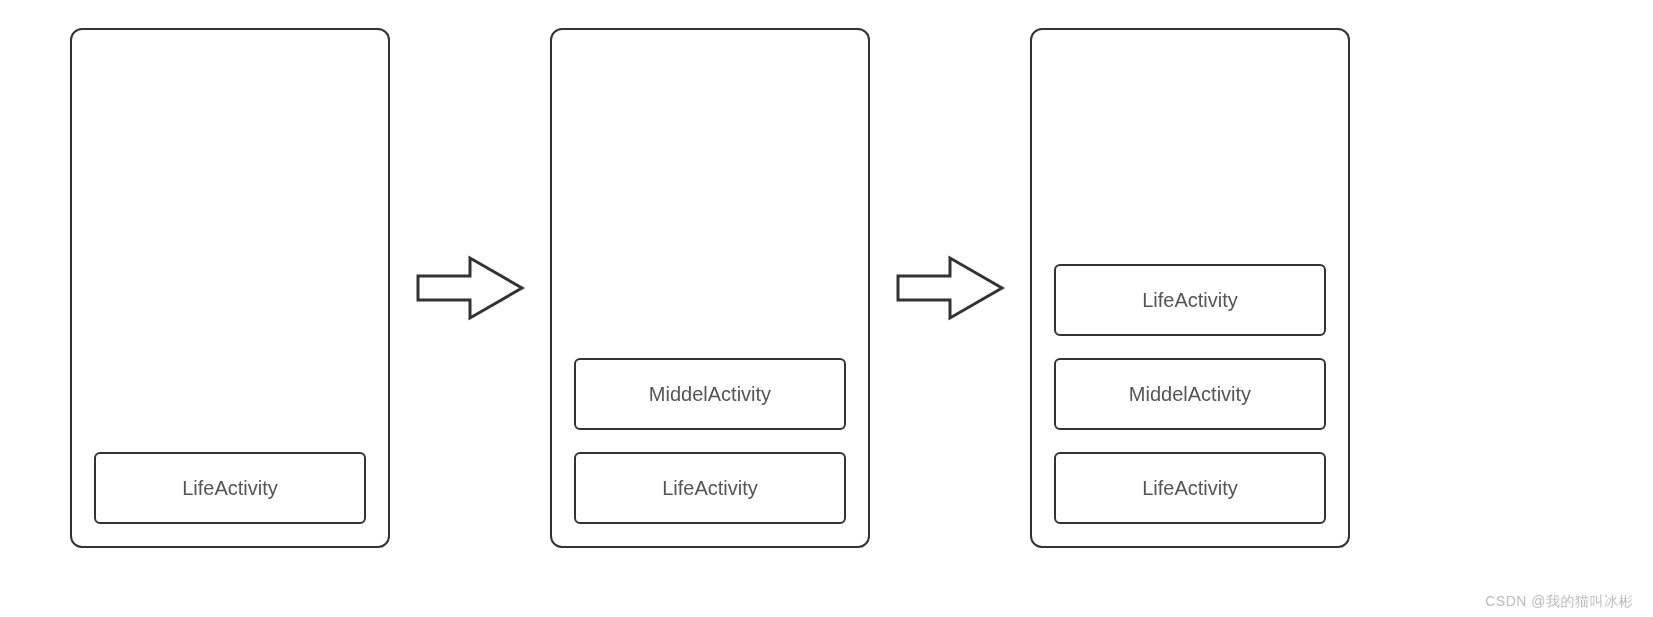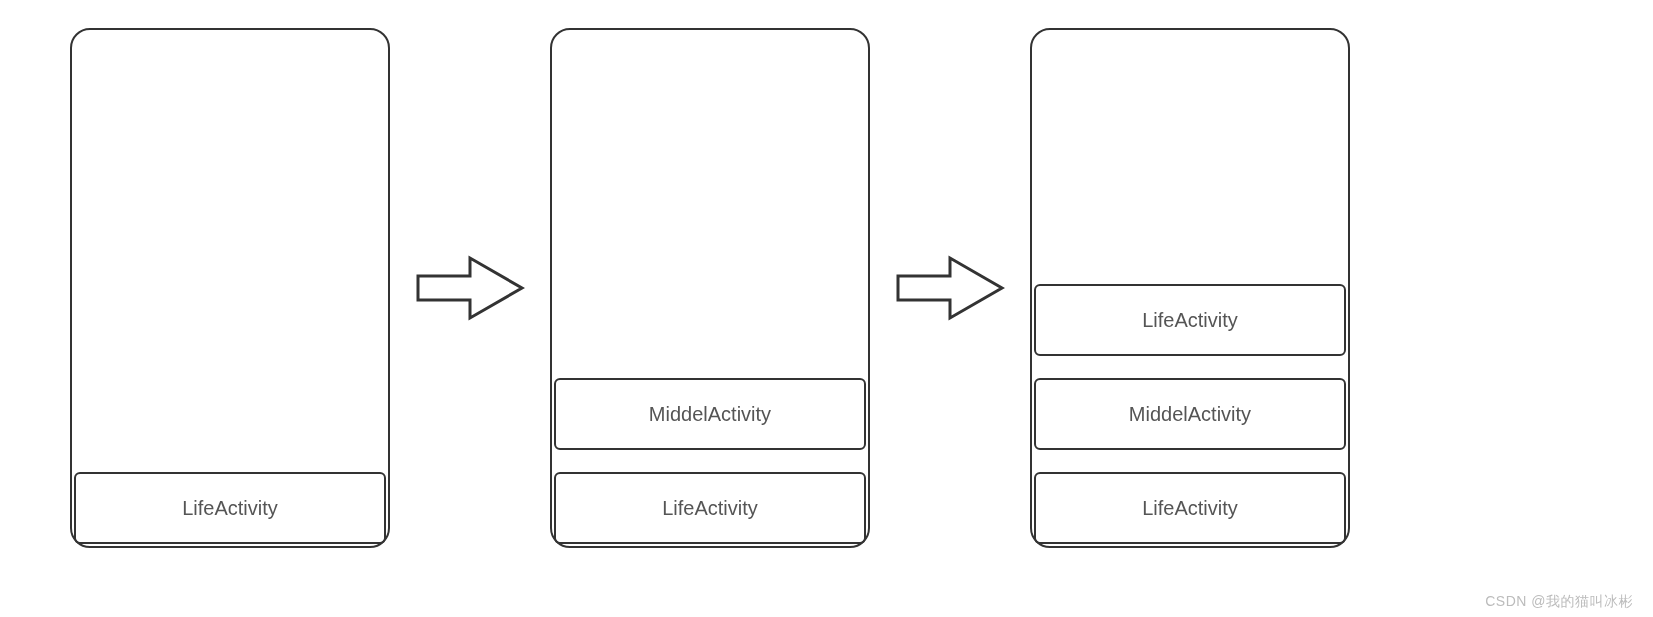--- a/index.html
+++ b/index.html
@@ -14,25 +14,25 @@
       display: flex;
       align-items: center;
       justify-content: flex-start;
       padding: 28px 70px;
       gap: 20px;
     }
     .stack-box {
       width: 320px;
       height: 520px;
       border: 2px solid #333;
-      border-radius: 20px;
+      border-radius: 12px;
       display: flex;
       flex-direction: column;
       justify-content: flex-end;
-      padding: 2px;
+      padding: 22px;
       gap: 22px;
     }
     .activity-item {
       border: 2px solid #333;
       border-radius: 6px;
       height: 72px;
       display: flex;
       align-items: center;
       justify-content: center;
       font-size: 20px;

